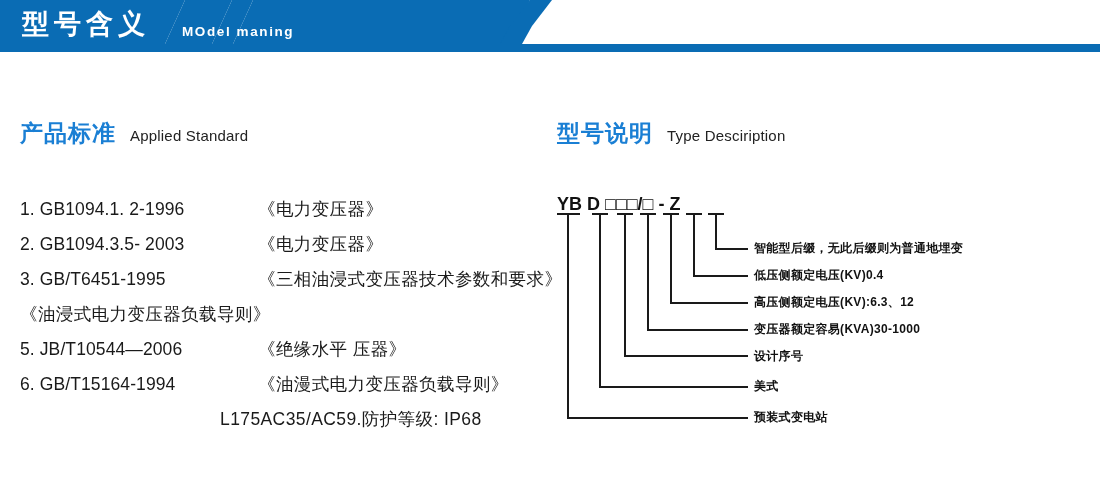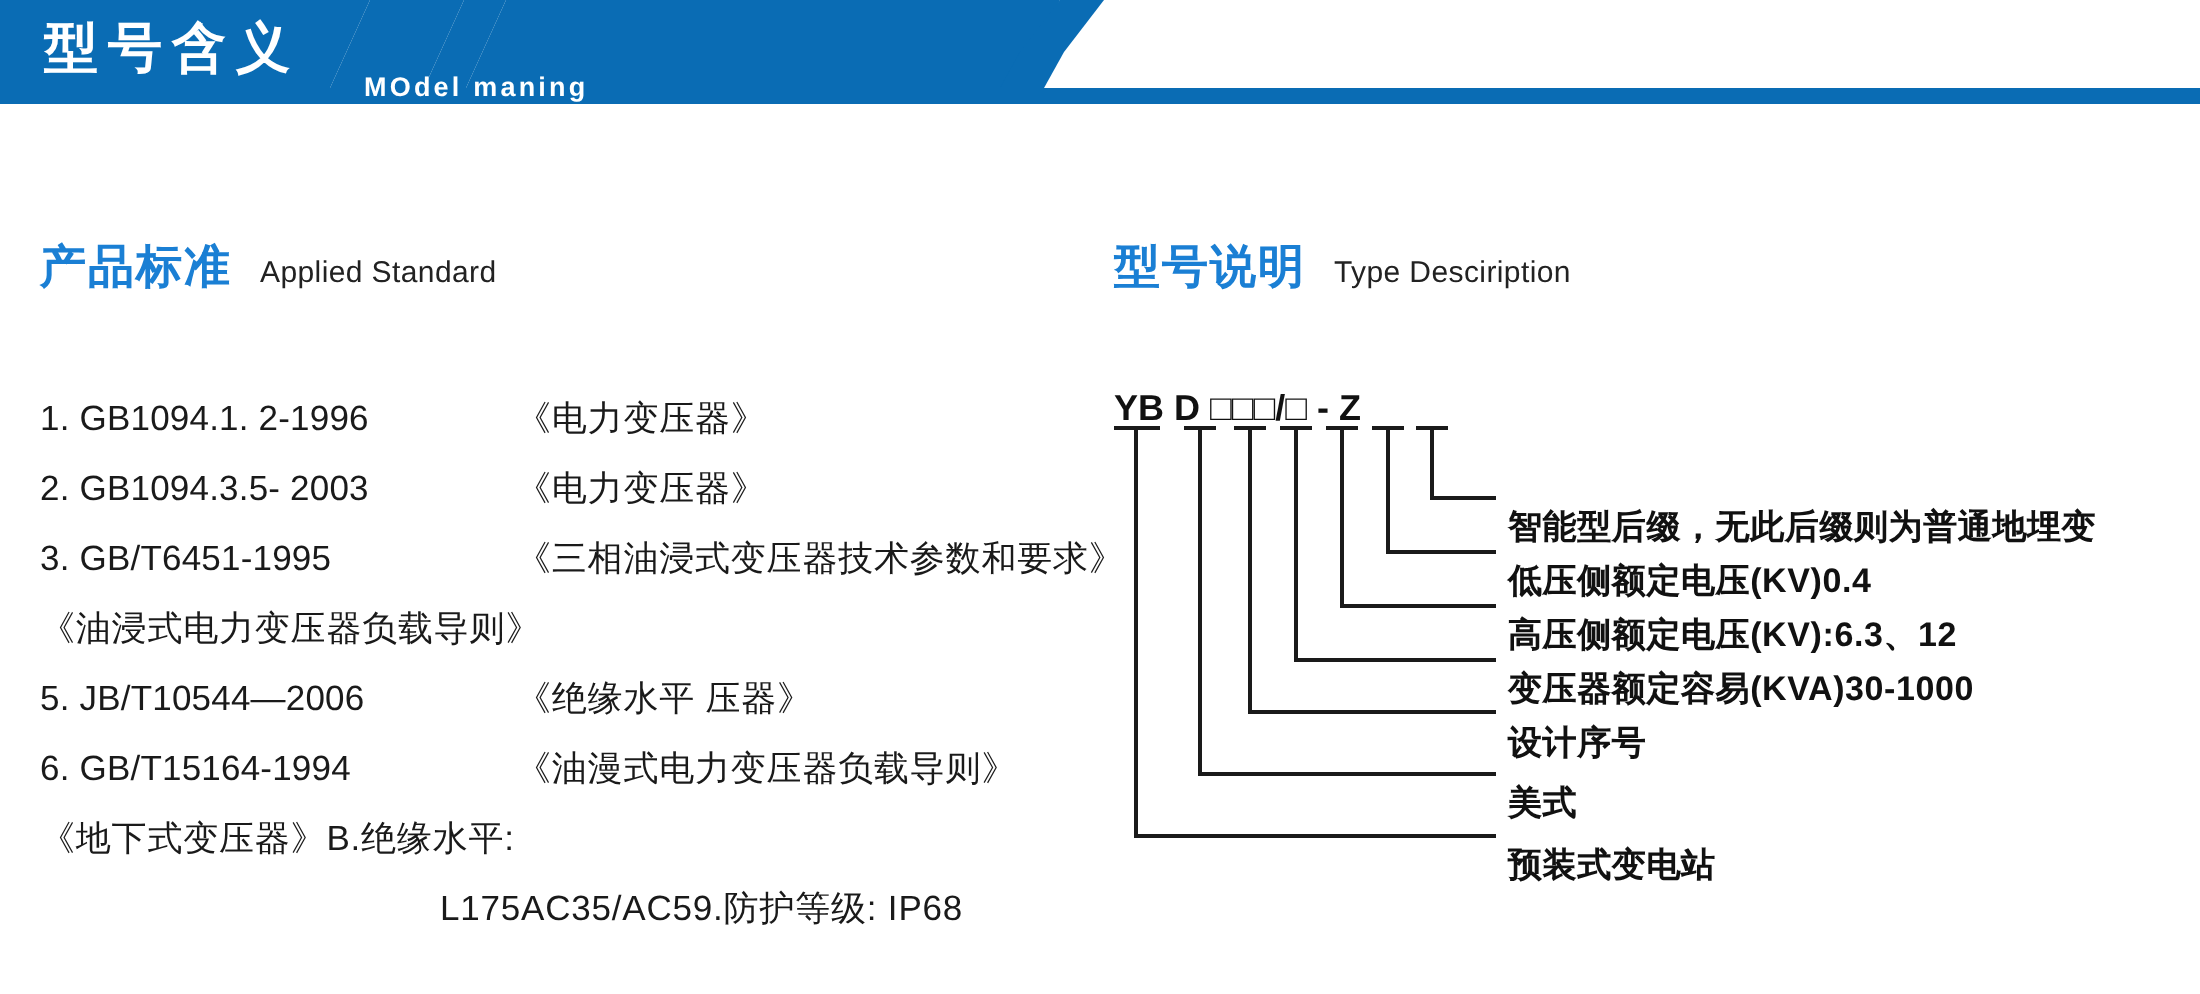--- a/index.html
+++ b/index.html
@@ -19,21 +19,21 @@
   .header-shape{
     position:absolute;left:0;top:0;width:1100px;height:52px;
   }
   .header-cn{
     position:absolute;left:22px;top:8px;
     font-size:27px;font-weight:bold;color:#ffffff;
     letter-spacing:5px;line-height:32px;
     white-space:nowrap;
   }
   .header-en{
-    position:absolute;left:182px;top:36px;
+    position:absolute;left:182px;top:24px;
     font-size:13.5px;font-weight:bold;color:#ffffff;
     letter-spacing:1.6px;line-height:16px;
     white-space:nowrap;
   }
 
   
   .sec-title{position:absolute;white-space:nowrap;}
   .sec-title .cn{
     font-size:23px;font-weight:bold;color:#1a7fd4;
     letter-spacing:1px;vertical-align:baseline;
@@ -74,22 +74,22 @@
 
   
   .diagram{
     position:absolute;left:0;top:0;width:1100px;height:497px;
     pointer-events:none;
   }
 
   
   .lbl{
     position:absolute;left:754px;
-    font-size:17px;font-weight:bold;color:#111111;
-    white-space:nowrap;letter-spacing:0.3px;margin-top:12px;
+    font-size:12px;font-weight:bold;color:#111111;
+    white-space:nowrap;letter-spacing:0.3px;
   }
 </style>
 </head>
 <body>
 
 <div class="header">
   <svg class="header-shape" viewBox="0 0 1100 52" preserveAspectRatio="none">
 
     <polygon points="0,0 185,0 165,44 0,44" fill="#0a6cb4"></polygon>
     <polygon points="185,0 232,0 212,44 165,44" fill="#0a6cb4"></polygon>
@@ -129,21 +129,20 @@
   </div>
   <div class="std-row">
     <span class="std-code">5. JB/T10544—2006</span>
     <span class="std-name">《绝缘水平 压器》</span>
   </div>
   <div class="std-row">
     <span class="std-code">6. GB/T15164-1994</span>
     <span class="std-name">《油漫式电力变压器负载导则》</span>
   </div>
   <div class="std-row">
-    <span class="std-name">《地下式变压器》B.绝缘水平:</span>
   </div>
   <div class="std-cont">L175AC35/AC59.防护等级: IP68</div>
 </div>
 
 <div class="code-area">
   <div class="code-line">YB D □□□/□ - Z</div>
 </div>
 
 <svg class="diagram" viewBox="0 0 1100 497">
   <g stroke="#1a1a1a" stroke-width="1.6" fill="none" shape-rendering="crispEdges">

